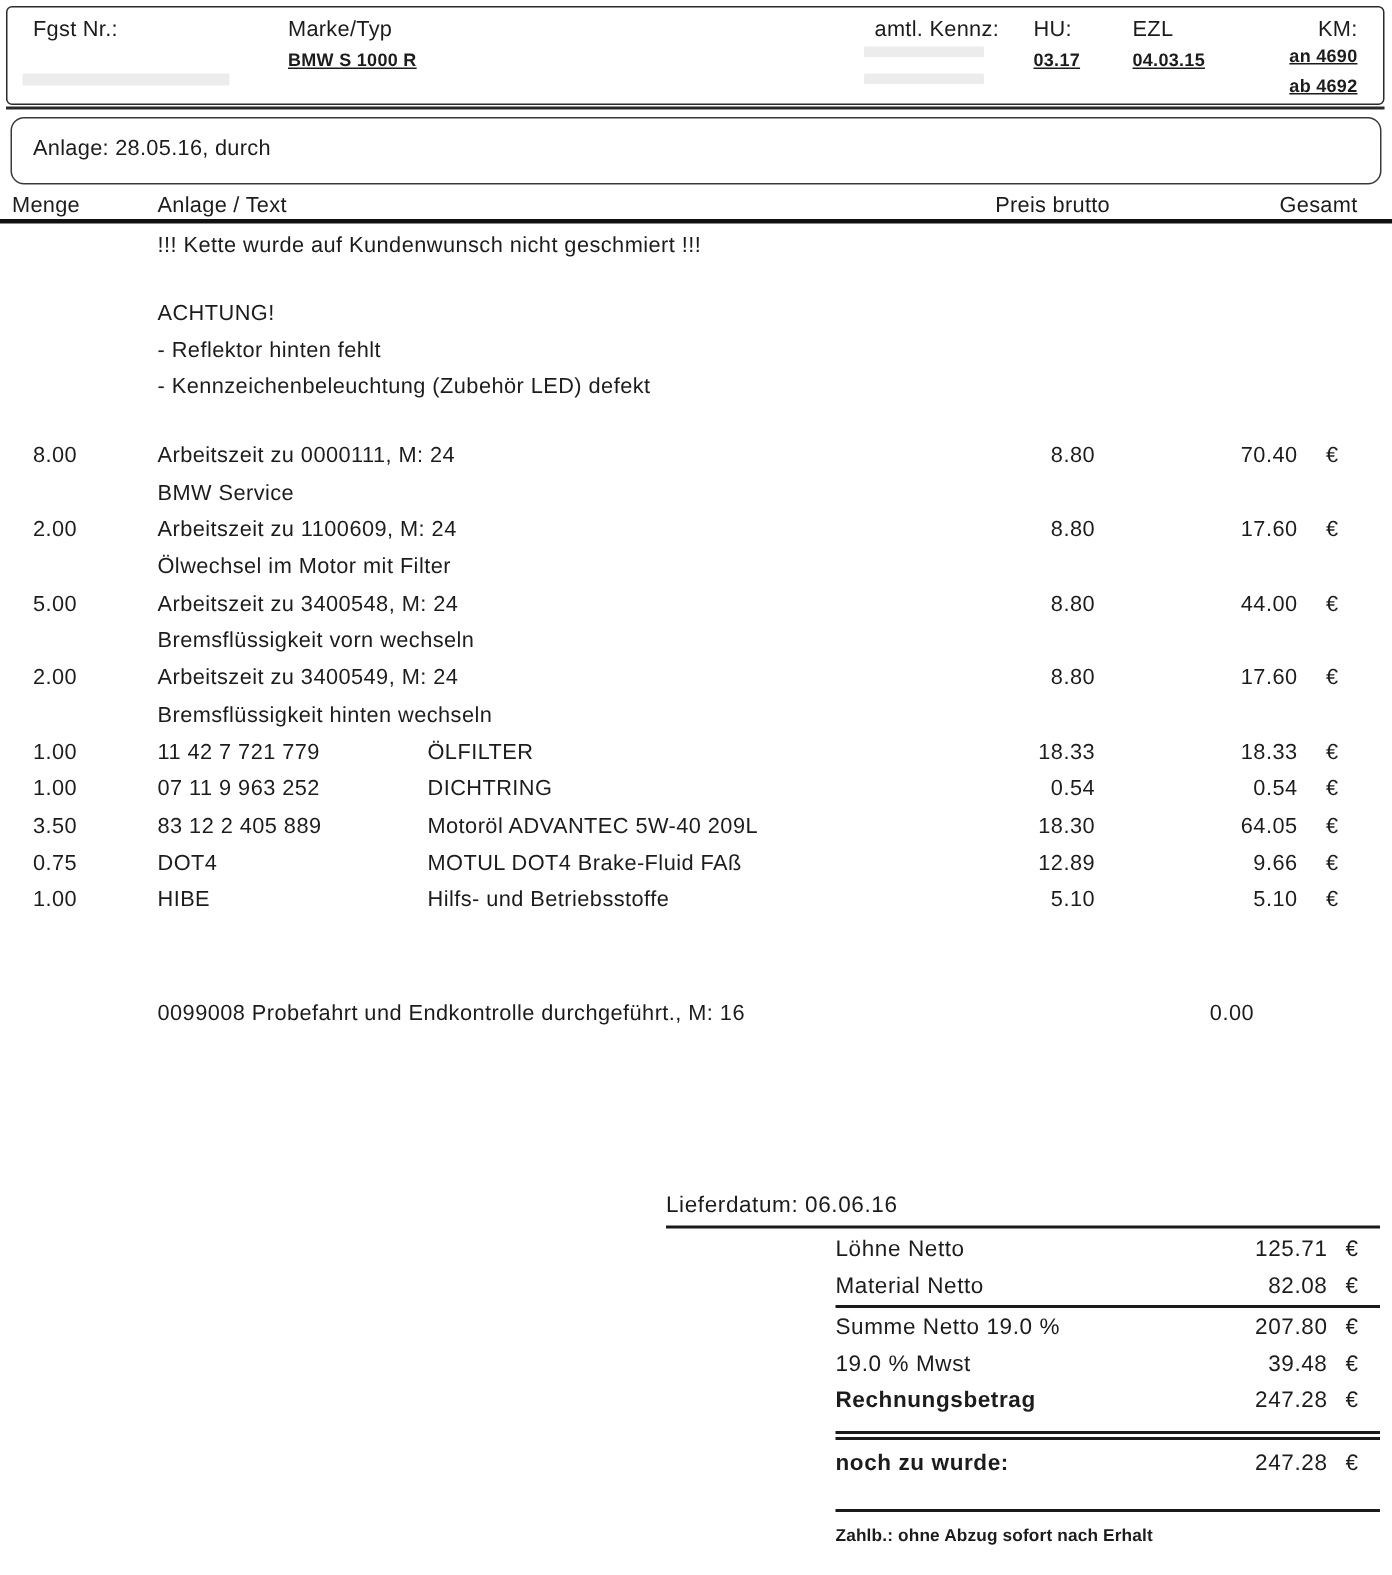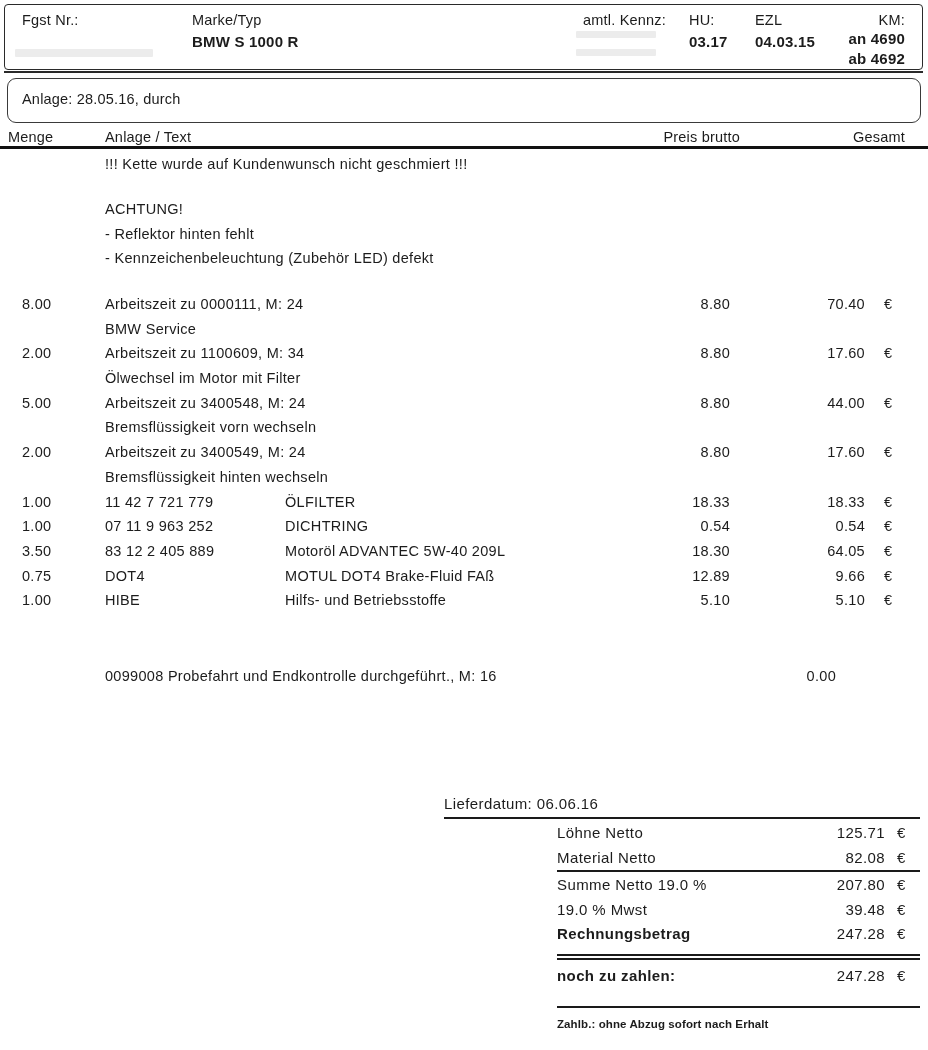--- a/index.html
+++ b/index.html
@@ -3,21 +3,21 @@
 <meta charset="utf-8">
 <style>
   html,body{margin:0;padding:0;background:#ffffff;}
   .page{
     position:relative;width:928px;height:1050px;background:#ffffff;
     font-family:"Liberation Sans",sans-serif;color:#1c1c1c;overflow:hidden;
   }
   .abs{position:absolute;}
   .b{font-weight:bold;}
   .lbl{font-size:14.5px;letter-spacing:.2px;white-space:nowrap;}
-  .val{font-size:15px;font-weight:bold;letter-spacing:.2px;white-space:nowrap;}
+  .val{font-size:12px;font-weight:bold;letter-spacing:.2px;white-space:nowrap;text-decoration:underline;}
 
   
   .header-box{left:4px;top:4px;width:917px;height:64px;border:1.5px solid #2a2a2a;border-radius:4px;}
   .header-underline{left:4px;top:71px;width:919px;height:1.5px;background:#2a2a2a;}
   .redact{background:#ececec;border-radius:1px;}
 
   
   .anlage-box{left:7px;top:78px;width:912px;height:43px;border:1.2px solid #3a3a3a;border-radius:9px;}
 
   
@@ -95,21 +95,21 @@
     <div class="iline">
       <span class="c-qty"></span>
       <span class="c-txt">BMW Service</span>
       <span class="c-desc"></span>
       <span class="c-price"></span>
       <span class="c-total"></span>
       <span class="c-cur"></span>
     </div>
     <div class="iline">
       <span class="c-qty">2.00</span>
-      <span class="c-txt">Arbeitszeit zu 1100609, M: 34</span>
+      <span class="c-txt">Arbeitszeit zu 1100609, M: 24</span>
       <span class="c-desc"></span>
       <span class="c-price">8.80</span>
       <span class="c-total">17.60</span>
       <span class="c-cur">€</span>
     </div>
     <div class="iline">
       <span class="c-qty"></span>
       <span class="c-txt">Ölwechsel im Motor mit Filter</span>
       <span class="c-desc"></span>
       <span class="c-price"></span>
@@ -216,21 +216,21 @@
   <span class="abs sum-val" style="left:780px;top:901px;">39.48</span>
   <span class="abs sum-label" style="left:897px;top:901px;">€</span>
 
   <span class="abs sum-label b" style="left:557px;top:925px;">Rechnungsbetrag</span>
   <span class="abs sum-val" style="left:780px;top:925px;">247.28</span>
   <span class="abs sum-label" style="left:897px;top:925px;">€</span>
 
   <div class="abs hr" style="left:557px;top:954px;width:363px;"></div>
   <div class="abs hr" style="left:557px;top:958px;width:363px;"></div>
 
-  <span class="abs sum-label b" style="left:557px;top:967px;">noch zu zahlen:</span>
+  <span class="abs sum-label b" style="left:557px;top:967px;">noch zu wurde:</span>
   <span class="abs sum-val" style="left:780px;top:967px;">247.28</span>
   <span class="abs sum-label" style="left:897px;top:967px;">€</span>
 
   <div class="abs hr" style="left:557px;top:1006px;width:363px;"></div>
 
   <span class="abs b" style="left:557px;top:1018px;font-size:11.5px;letter-spacing:.1px;white-space:nowrap;">Zahlb.: ohne Abzug sofort nach Erhalt</span>
 
 </div>
 
 </body></html>

